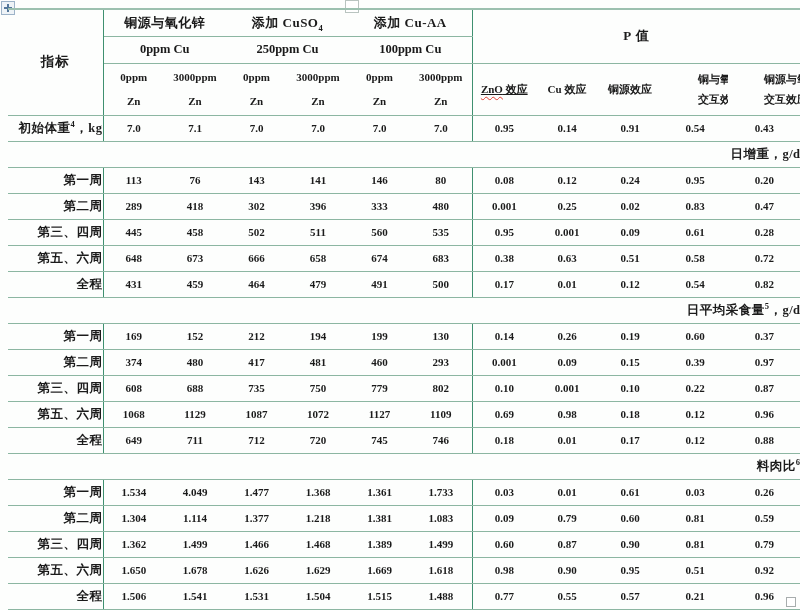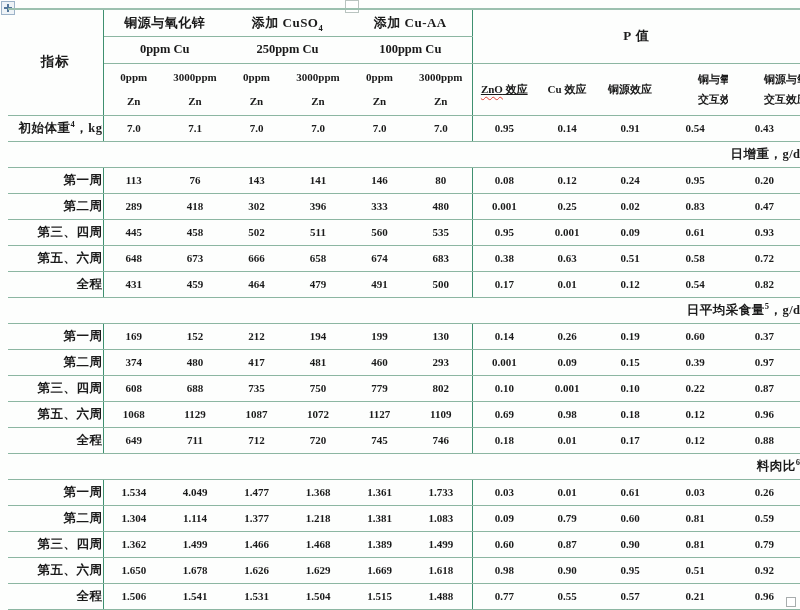--- a/index.html
+++ b/index.html
@@ -187,21 +187,21 @@
           <td class="val">445</td>
           <td class="val">458</td>
           <td class="val">502</td>
           <td class="val">511</td>
           <td class="val">560</td>
           <td class="val">535</td>
           <td class="pval p-first">0.95</td>
           <td class="pval">0.001</td>
           <td class="pval">0.09</td>
           <td class="pval">0.61</td>
-          <td class="pval">0.93</td>
+          <td class="pval">0.28</td>
         </tr>
         <tr>
           <td class="label"><span>第五、六周</span></td>
           <td class="val">648</td>
           <td class="val">673</td>
           <td class="val">666</td>
           <td class="val">658</td>
           <td class="val">674</td>
           <td class="val">683</td>
           <td class="pval p-first">0.38</td>

